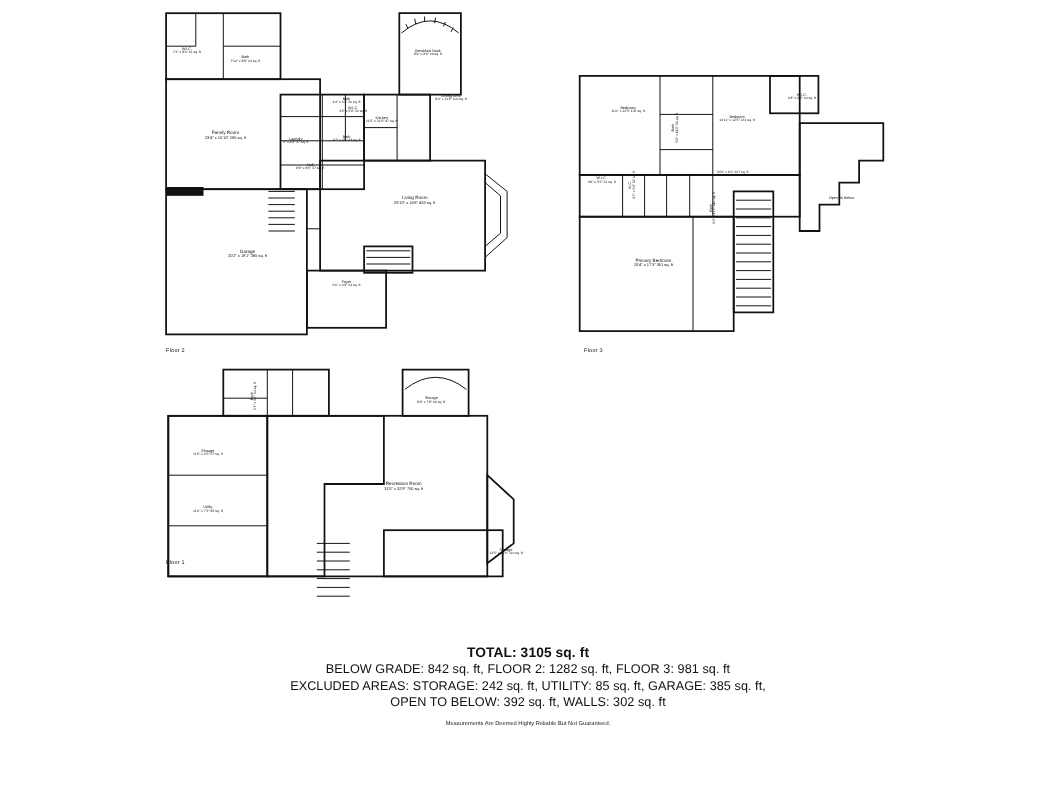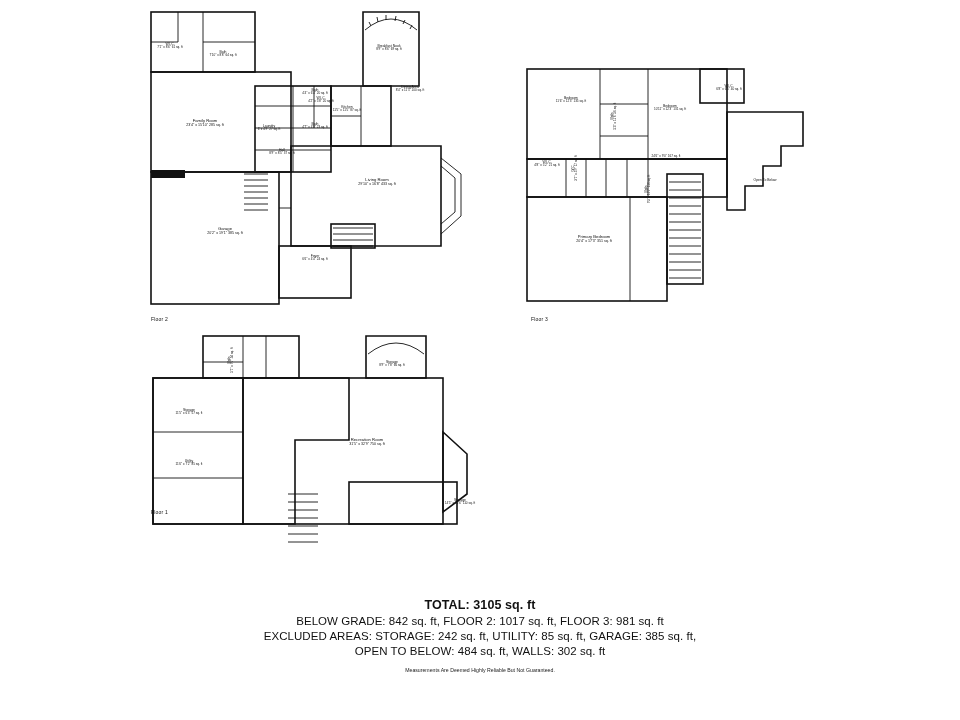--- a/index.html
+++ b/index.html
@@ -45,21 +45,21 @@
   .room.tiny .rname { font-size: 3.4px; }
   .room.tiny .rdim  { font-size: 3.1px; }
   .room.vert {
     transform-origin: center center;
   }
 
   
   #summary {
     position: absolute;
     left: 0;
-    top: 598px;
+    top: 586px;
     width: 960px;
     text-align: center;
   }
   #summary .total {
     font-size: 12.5px;
     font-weight: bold;
     letter-spacing: 0.1px;
     margin-bottom: 2px;
   }
   #summary .line {
@@ -360,19 +360,19 @@
     <span class="rname">Recreation Room</span>
     <span class="rdim">31'5" x 32'9" 750 sq. ft</span>
   </div>
   <div class="room tiny" style="left:434px; top:498px; width:52px;">
     <span class="rname">Storage</span>
     <span class="rdim">14'5" x 12'6" 110 sq. ft</span>
   </div>
 
   <div id="summary">
     <div class="total">TOTAL: 3105 sq. ft</div>
-    <div class="line">BELOW GRADE: 842 sq. ft, FLOOR 2: 1017 sq. ft, FLOOR 3: 981 sq. ft</div>
+    <div class="line">BELOW GRADE: 842 sq. ft, FLOOR 2: 1282 sq. ft, FLOOR 3: 981 sq. ft</div>
     <div class="line">EXCLUDED AREAS: STORAGE: 242 sq. ft, UTILITY: 85 sq. ft, GARAGE: 385 sq. ft,</div>
-    <div class="line">OPEN TO BELOW: 484 sq. ft, WALLS: 302 sq. ft</div>
+    <div class="line">OPEN TO BELOW: 392 sq. ft, WALLS: 302 sq. ft</div>
     <div class="disclaimer">Measurements Are Deemed Highly Reliable But Not Guaranteed.</div>
   </div>
 
 </div>
 
 </body></html>

